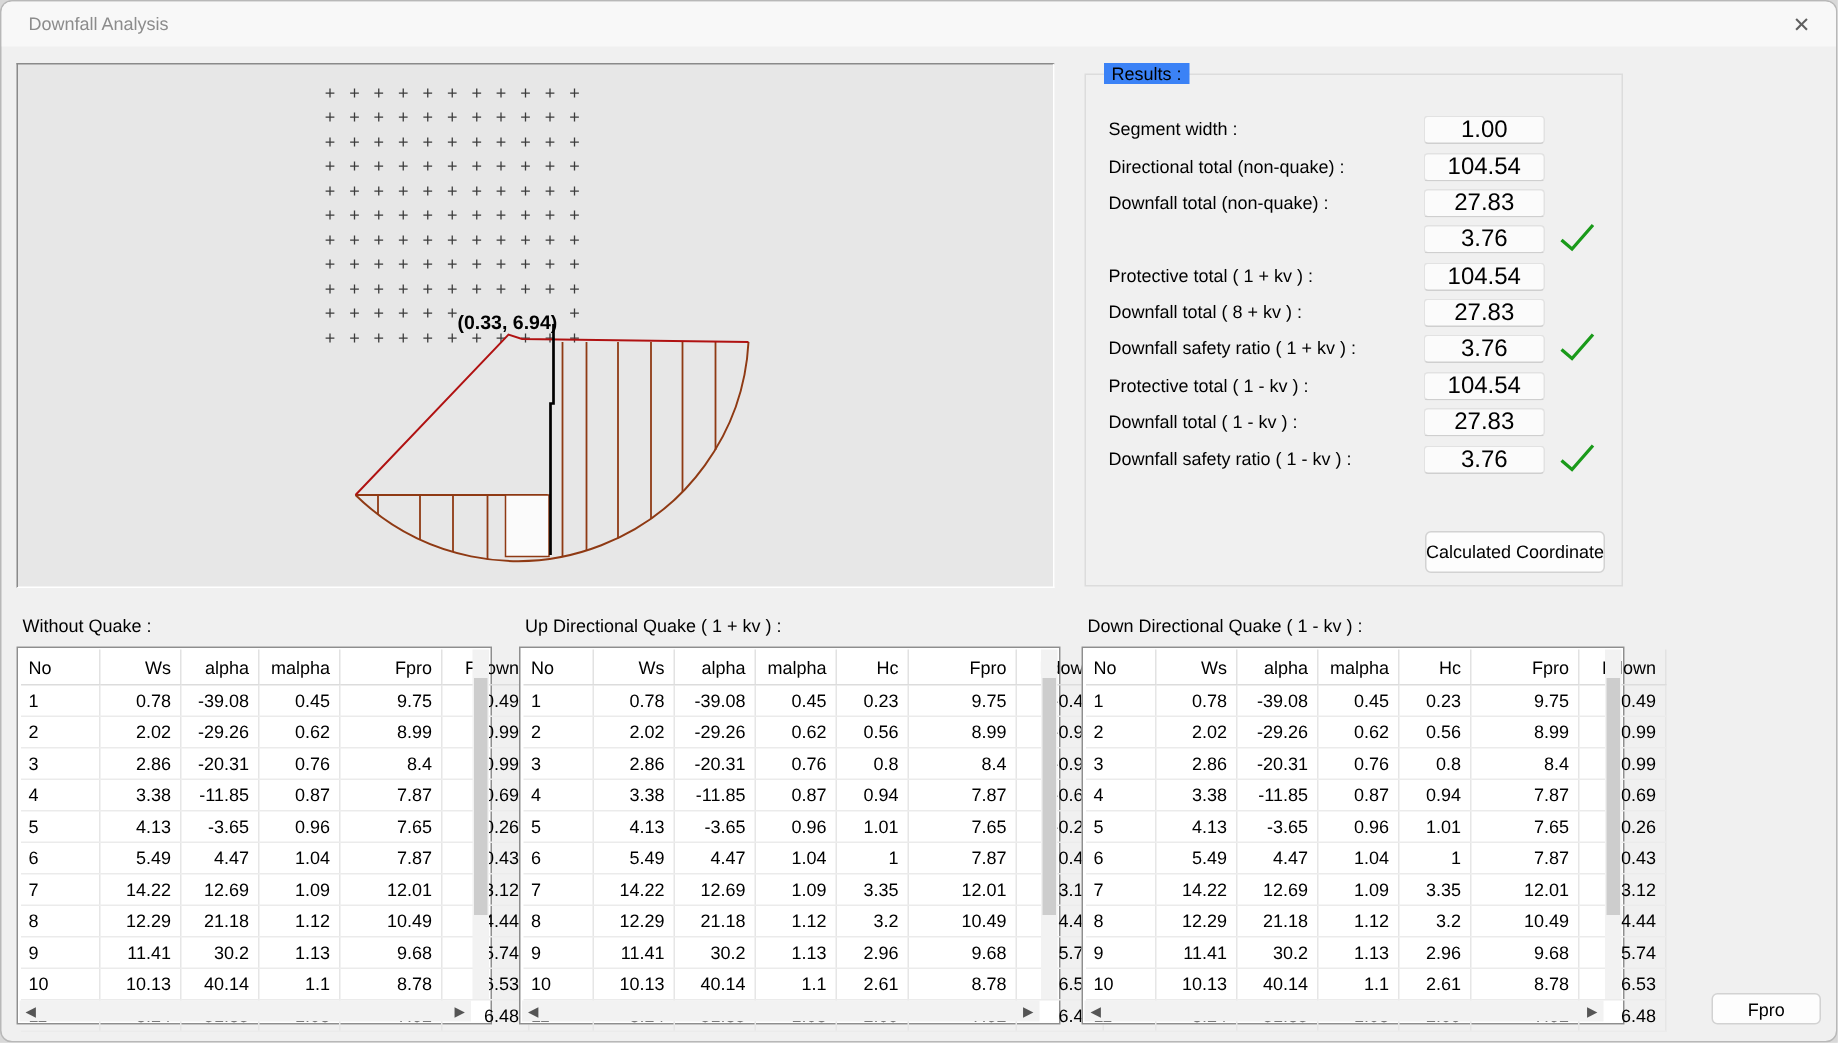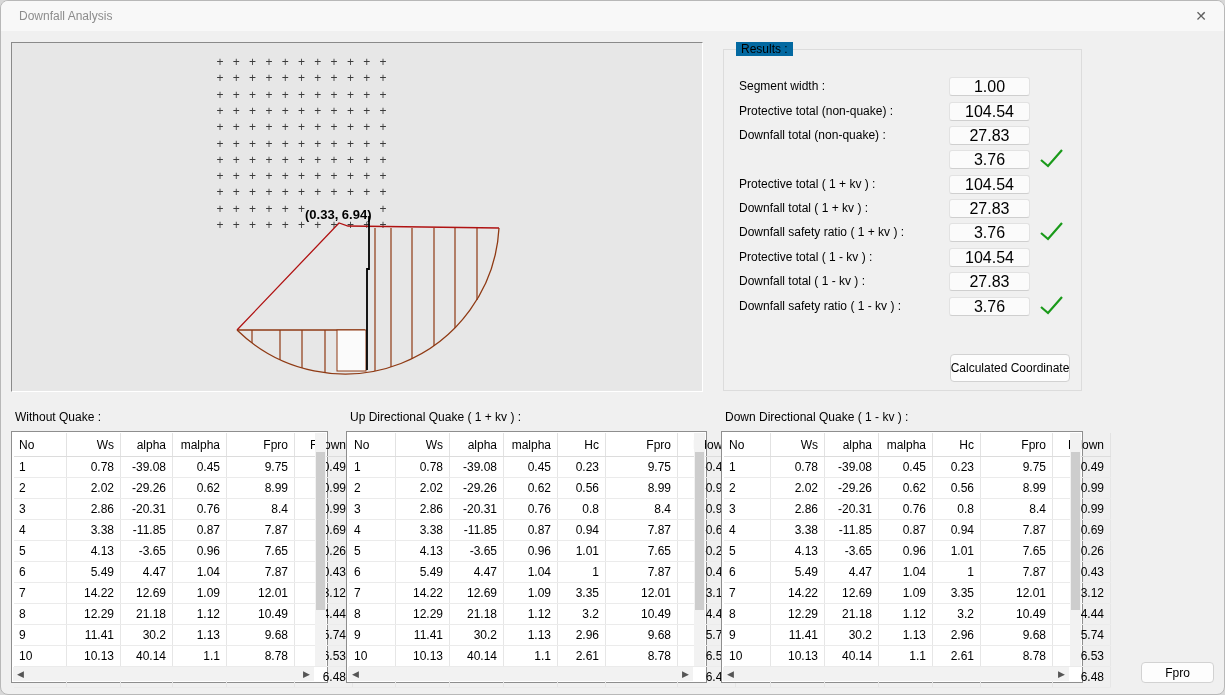--- a/index.html
+++ b/index.html
@@ -10,21 +10,21 @@
   .title-text{position:absolute;left:18px;top:0;line-height:30px;font-size:12px;color:#8c8c8c;}
   .close-x{position:absolute;right:0;top:0;width:46px;height:30px;display:flex;align-items:center;
            justify-content:center;color:#5f5f5f;font-size:14px;cursor:default;}
   
   .plot-area{position:absolute;left:10px;top:41px;width:692px;height:350px;box-sizing:border-box;
              background:#e7e7e7;border:1px solid;border-color:#8a8a8a #ffffff #ffffff #8a8a8a;}
   .plot-area svg{display:block;}
   
   .results-group{position:absolute;left:722px;top:48px;width:359px;height:342px;box-sizing:border-box;
                  border:1px solid #dcdcdc;}
-  .results-title{position:absolute;top:-8px;left:12px;background:#0369a1;padding:0 5px;font-size:12px;color:#000;}
+  .results-title{position:absolute;top:-8px;left:12px;background:#3b82f6;padding:0 5px;font-size:12px;color:#000;}
   .res-row{position:absolute;left:0;right:0;height:19px;}
   .res-label{position:absolute;left:15px;top:0;line-height:19px;font-size:12px;color:#000;white-space:nowrap;}
   .res-box{position:absolute;left:225px;top:0;width:81px;height:19px;box-sizing:border-box;background:#fbfbfb;
            border:1px solid #e2e2e2;border-bottom-color:#cfcfcf;border-radius:3px;font-size:16px;color:#000;
            text-align:center;line-height:17px;}
   .check{position:absolute;left:314px;top:-4px;}
   .calc-btn{position:absolute;left:226px;top:304px;width:120px;height:28px;box-sizing:border-box;
             background:#fdfdfd;border:1px solid #d2d2d2;border-radius:4px;font-size:12px;color:#000;
             display:flex;align-items:center;justify-content:center;cursor:default;white-space:nowrap;}
   
@@ -205,39 +205,39 @@
   </div>
 
   <div class="results-group">
     <span class="results-title">Results :</span>
 
     <div class="res-row" style="top:27px">
       <span class="res-label">Segment width :</span>
       <div class="res-box">1.00</div>
     </div>
     <div class="res-row" style="top:52px">
-      <span class="res-label">Protective total (non-quake) :</span>
+      <span class="res-label">Directional total (non-quake) :</span>
       <div class="res-box">104.54</div>
     </div>
     <div class="res-row" style="top:76px">
       <span class="res-label">Downfall total (non-quake) :</span>
       <div class="res-box">27.83</div>
     </div>
     <div class="res-row" style="top:100px">
       <div class="res-box">3.76</div>
       <svg class="check" width="26" height="24" viewBox="0 0 26 24">
         <polyline points="3,14 10,20 24,4" fill="none" stroke="#1a9a1a" stroke-width="2.2"></polyline>
         </svg>
     </div>
     <div class="res-row" style="top:125px">
       <span class="res-label">Protective total ( 1 + kv ) :</span>
       <div class="res-box">104.54</div>
     </div>
     <div class="res-row" style="top:149px">
-      <span class="res-label">Downfall total ( 1 + kv ) :</span>
+      <span class="res-label">Downfall total ( 8 + kv ) :</span>
       <div class="res-box">27.83</div>
     </div>
     <div class="res-row" style="top:173px">
       <span class="res-label">Downfall safety ratio ( 1 + kv ) :</span>
       <div class="res-box">3.76</div>
       <svg class="check" width="26" height="24" viewBox="0 0 26 24">
         <polyline points="3,14 10,20 24,4" fill="none" stroke="#1a9a1a" stroke-width="2.2"></polyline>
         </svg>
     </div>
     <div class="res-row" style="top:198px">

